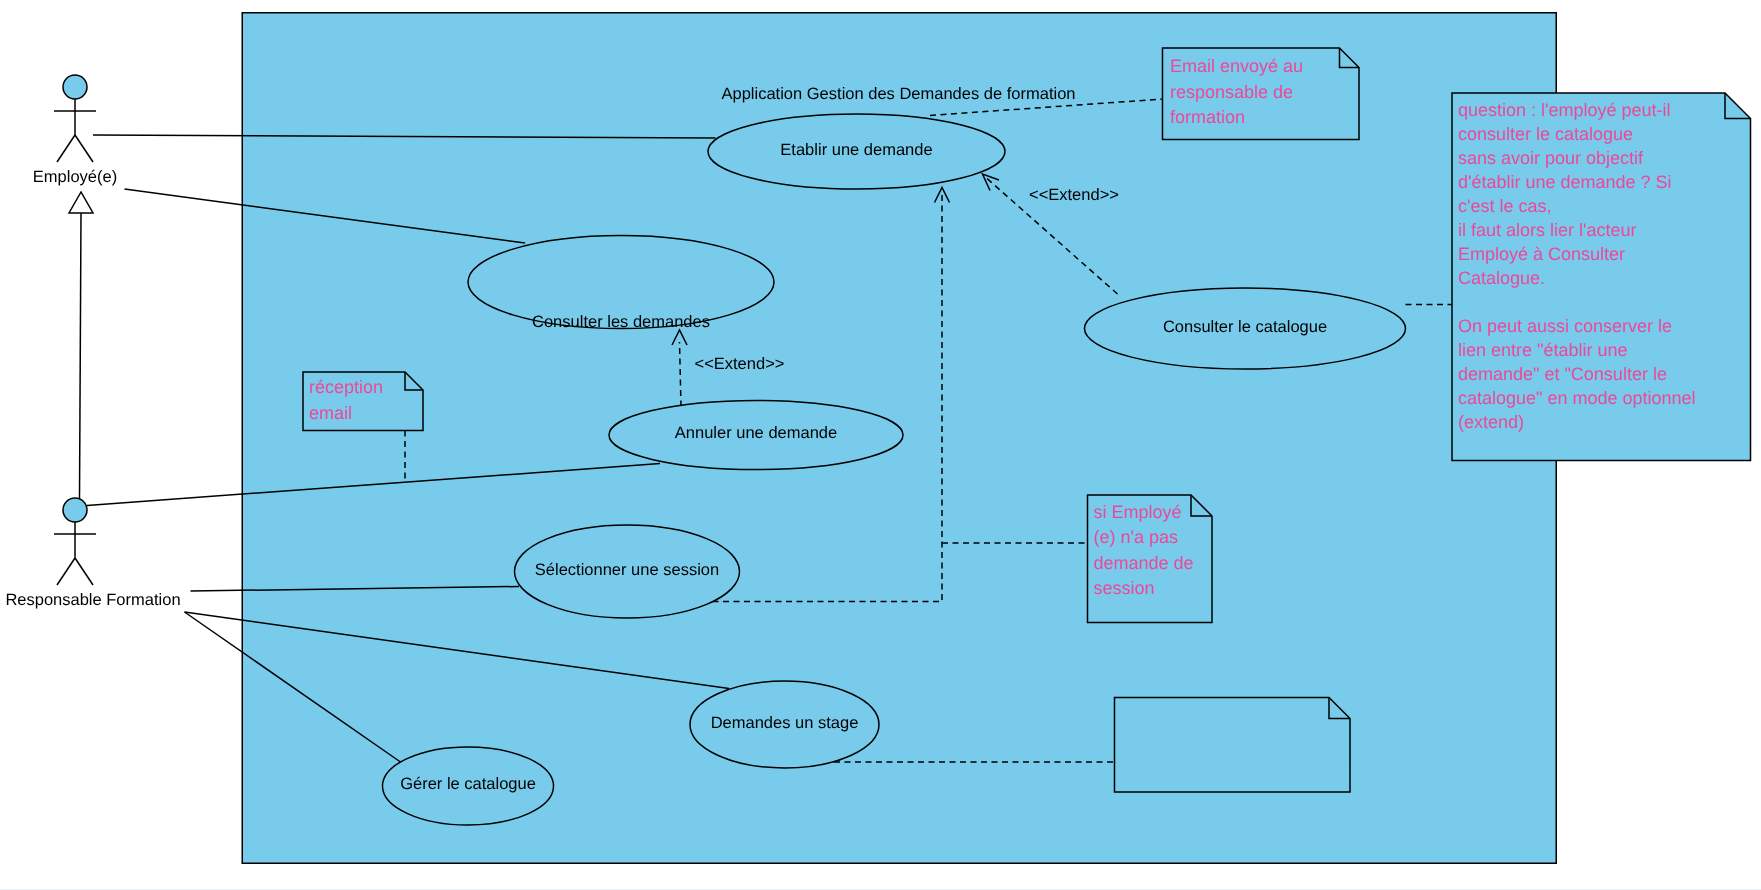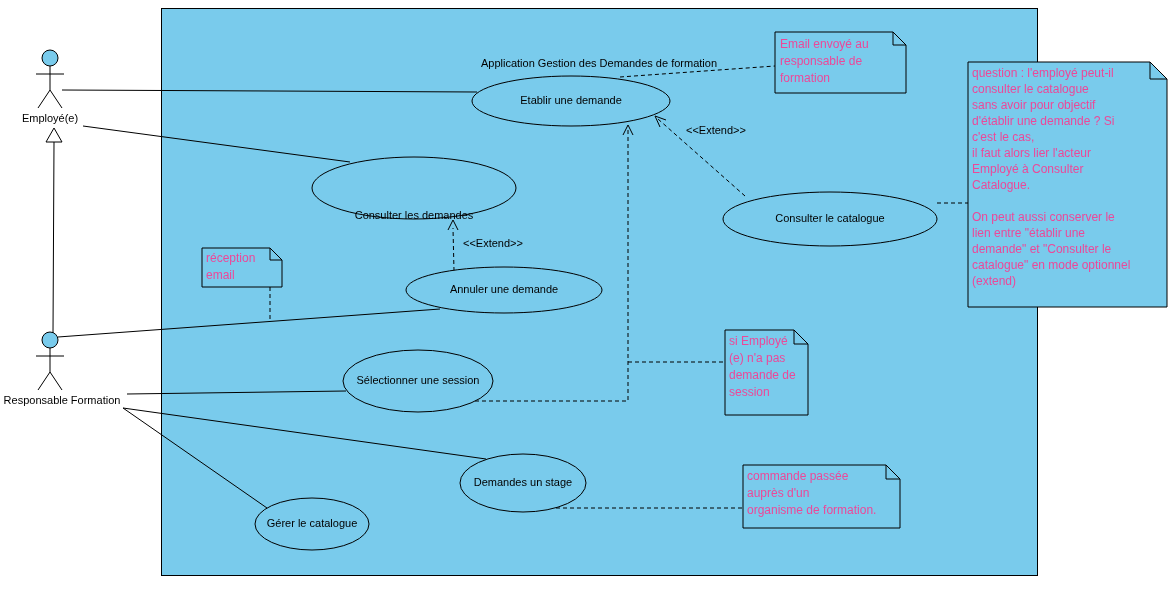--- a/index.html
+++ b/index.html
@@ -133,23 +133,20 @@
 
   <div class="note-txt" style="left:780px;top:36px;width:122px;">Email envoyé au
 responsable de
 formation</div>
   <div class="note-txt" style="left:206px;top:250px;width:72px;">réception
 email</div>
   <div class="note-txt" style="left:729px;top:333px;width:76px;">si Employé
 (e) n'a pas
 demande de
 session</div>
-  <div class="note-txt" style="left:747px;top:468px;width:150px;">commande passée
-auprès d'un
-organisme de formation.</div>
   <div class="note-txt big" style="left:972px;top:65px;width:192px;">question : l'employé peut-il
 consulter le catalogue
 sans avoir pour objectif
 d'établir une demande ? Si
 c'est le cas,
 il faut alors lier l'acteur
 Employé à Consulter
 Catalogue.
 
 On peut aussi conserver le

